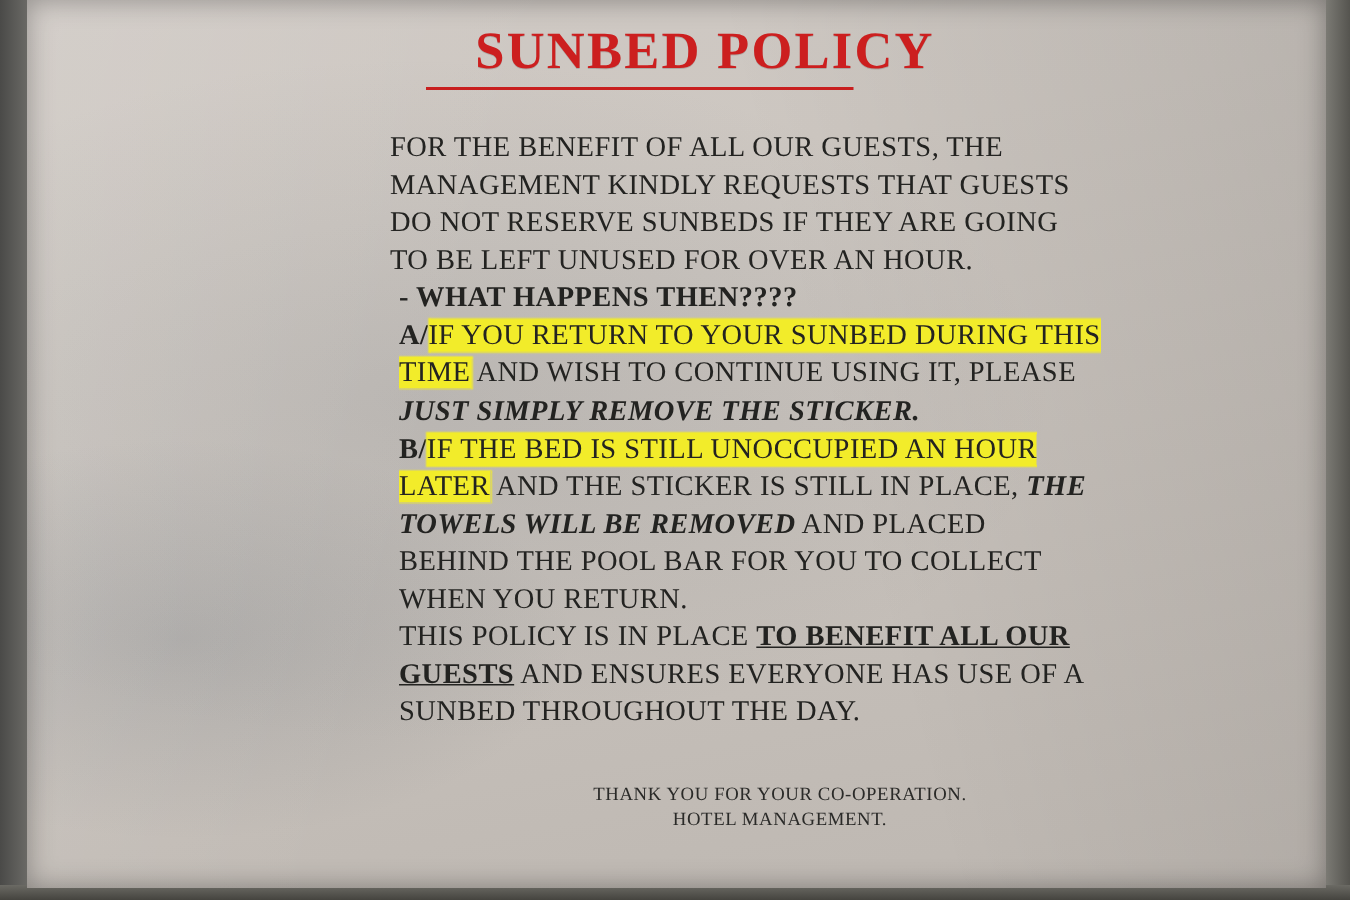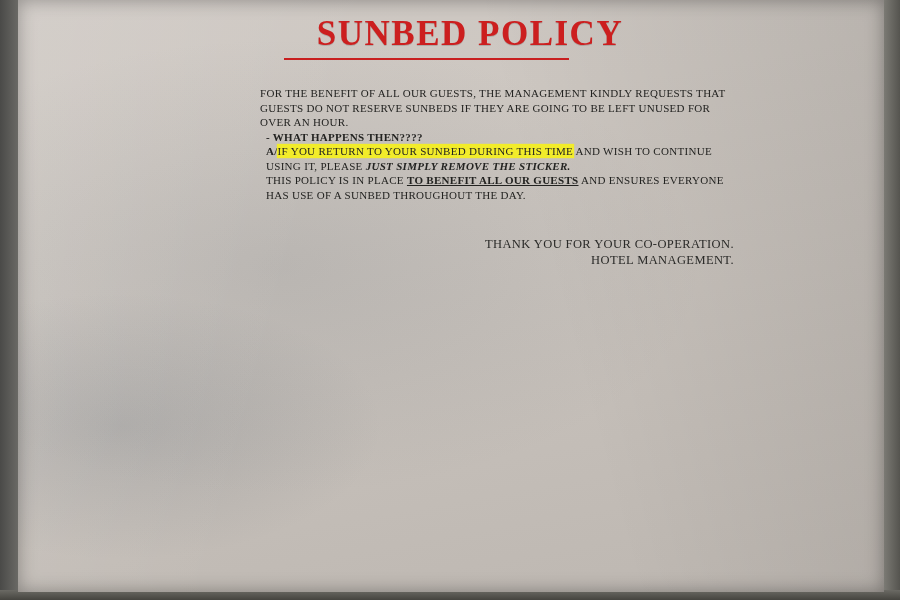--- a/index.html
+++ b/index.html
@@ -73,21 +73,21 @@
     margin: 14px 0 0 -60px;
     text-shadow: 0 1px 0 rgba(0,0,0,0.15);
   }
   .title-rule {
     width: 285px;
     height: 2px;
     background: #c81f1f;
     margin: 4px 0 0 18px;
   }
   p.body {
-    font-size: 11px;
+    font-size: 19px;
     line-height: 1.32;
     letter-spacing: 0.3px;
     margin: 0;
     text-transform: uppercase;
     color: #232321;
   }
   .block {
     margin-top: 22px;
     margin-left: 0;
   }
@@ -114,21 +114,21 @@
   }
   .bold-italic-ul {
     font-weight: bold;
     text-decoration: underline;
   }
   .label {
     font-weight: bold;
   }
   .footer {
     margin-top: 34px;
-    text-align: right;
+    text-align: center;
     font-size: 12.5px;
     line-height: 1.3;
     letter-spacing: 0.4px;
     text-transform: uppercase;
     margin-left: 40px;
     color: #2a2a28;
   }
 </style>
 </head>
 <body>
@@ -146,20 +146,23 @@
 
       <p class="body block b1">FOR THE BENEFIT OF ALL OUR GUESTS, THE MANAGEMENT KINDLY REQUESTS THAT GUESTS DO NOT RESERVE SUNBEDS IF THEY ARE GOING TO BE LEFT UNUSED FOR OVER AN HOUR.</p>
 
 
       <p class="body question">-  WHAT HAPPENS THEN????</p>
 
       <p class="body para-a">
         <span class="label">A/</span><span class="marker">IF YOU RETURN TO YOUR SUNBED DURING THIS TIME</span><span> AND WISH TO CONTINUE USING IT, PLEASE </span><span class="bold-italic">JUST SIMPLY REMOVE THE STICKER.</span>
       </p>
 
+      <p class="body para-b">
+        <span class="label">B/</span><span class="marker">IF THE BED IS STILL UNOCCUPIED AN HOUR LATER</span><span> AND THE STICKER IS STILL IN PLACE, </span><span class="bold-italic">THE TOWELS WILL BE REMOVED</span><span> AND PLACED BEHIND THE POOL BAR FOR YOU TO COLLECT WHEN YOU RETURN.</span>
+      </p>
 
       <p class="body para-final">
         <span>THIS POLICY IS IN PLACE </span><span class="bold-italic-ul">TO BENEFIT ALL OUR GUESTS</span><span>  AND ENSURES EVERYONE HAS USE OF A SUNBED THROUGHOUT THE DAY.</span>
       </p>
 
       <div class="footer">
         <div>THANK YOU FOR YOUR CO-OPERATION.</div>
         <div>HOTEL MANAGEMENT.</div>
       </div>
 

